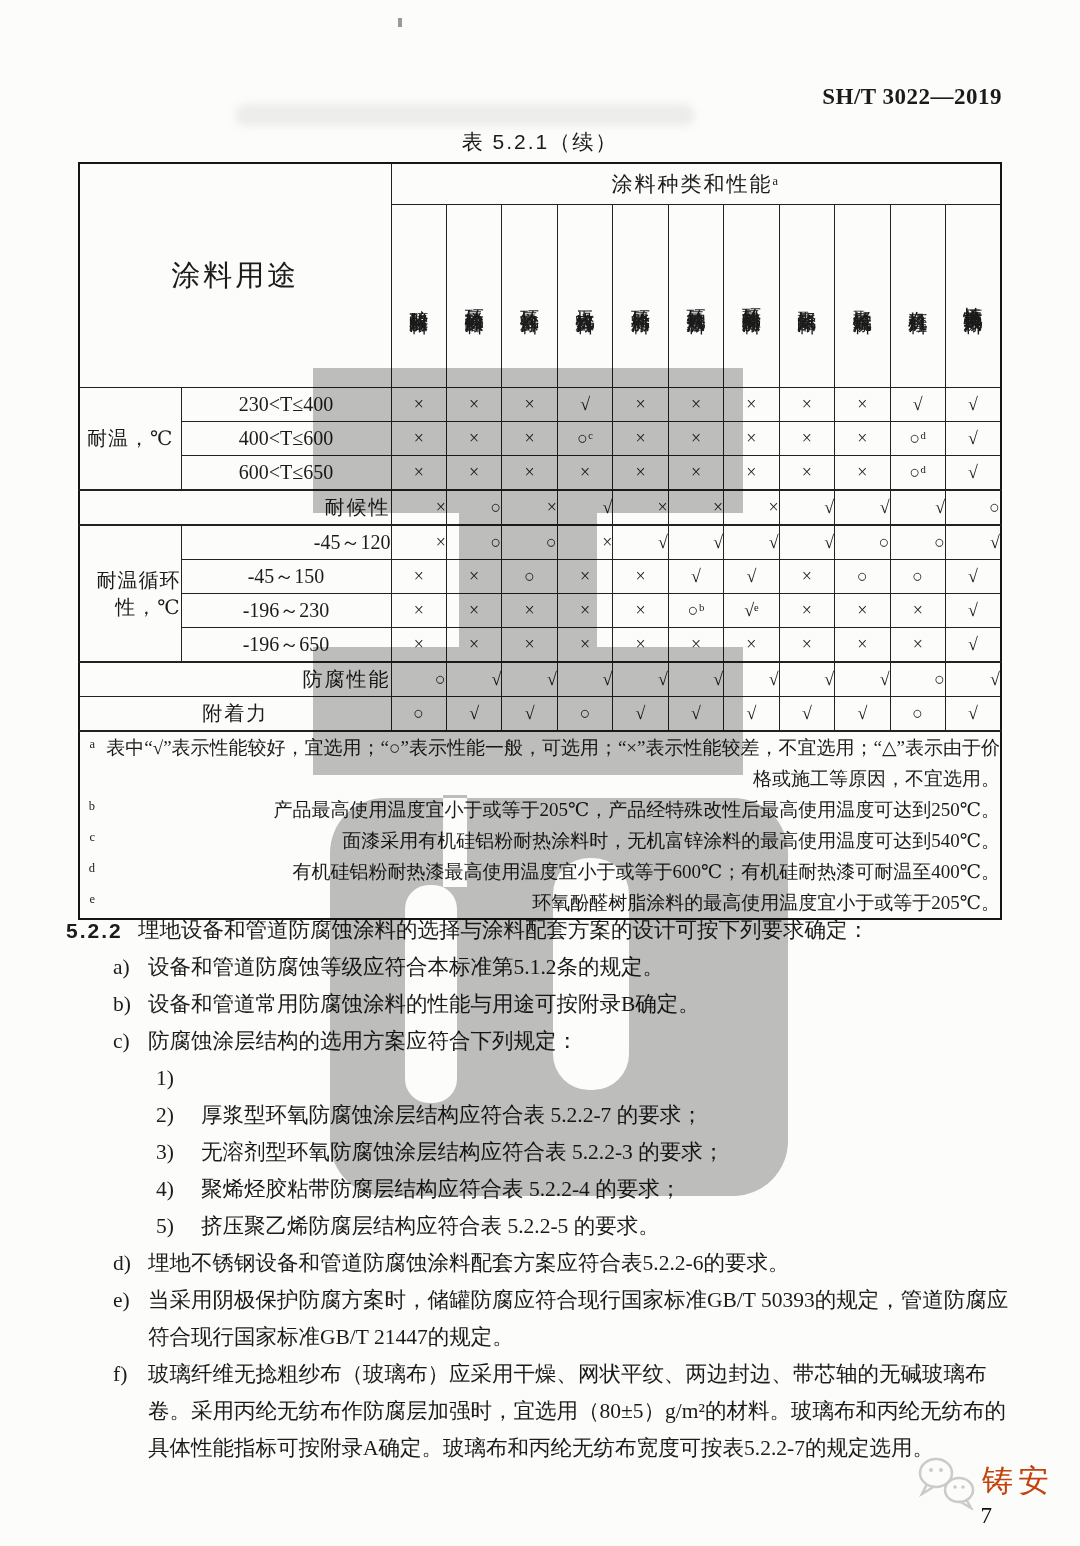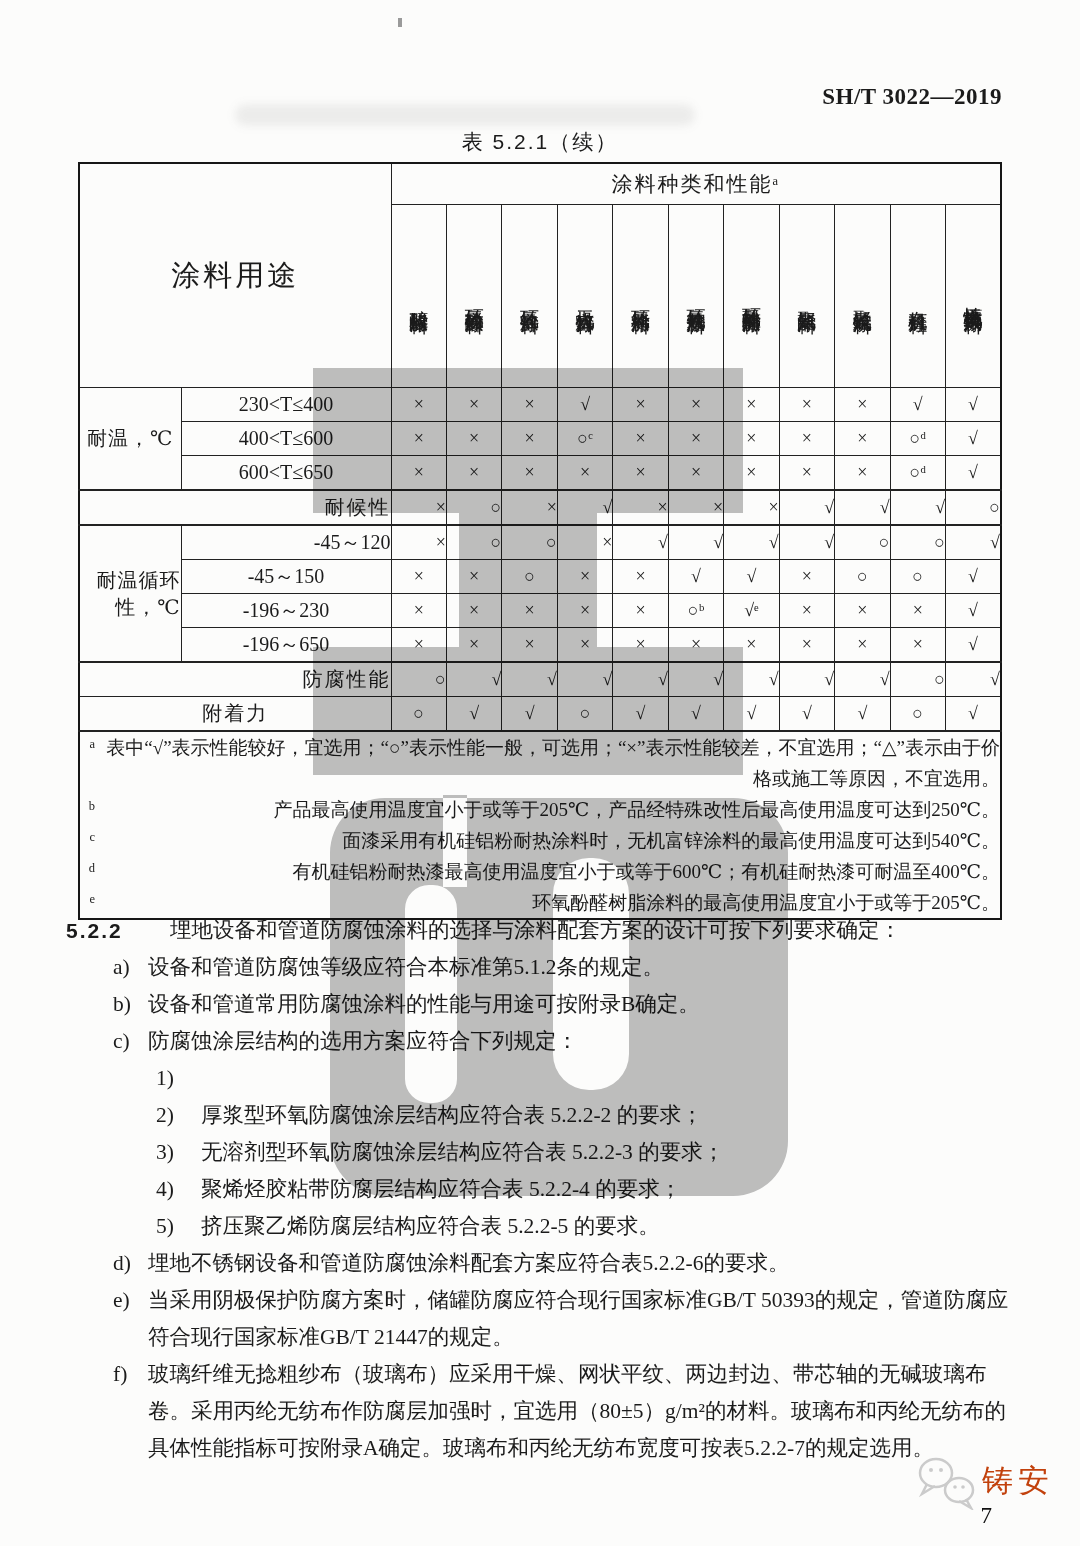--- a/index.html
+++ b/index.html
@@ -54,21 +54,21 @@
     flex:0 0 15px;font-size:12.5px;transform:translateY(-3px);
     font-family:"Liberation Serif",serif;
   }
   .fn .ft{flex:1;}
 
   
   .sec{
     position:absolute;left:66px;top:912px;width:948px;
     font-size:21.5px;line-height:37px;
   }
-  .sec-head{display:flex;gap:32px;}
+  .sec-head{display:flex;}
   .sec-num{
     flex:0 0 72px;font-family:"Liberation Sans","DejaVu Sans",sans-serif;
     font-weight:bold;font-size:21px;letter-spacing:2px;
   }
   .item{display:flex;}
   .item .lbl{flex:0 0 35px;margin-left:47px;}
   .item .txt{flex:1;}
   .subitem{display:flex;}
   .subitem .lbl{flex:0 0 45px;margin-left:90px;}
   .subitem .txt{flex:1;}
@@ -326,21 +326,21 @@
       </div>
     <div class="item">
         <span class="lbl">c)</span>
         <span class="txt">防腐蚀涂层结构的选用方案应符合下列规定：</span>
       </div>
     <div class="subitem">
         <span class="lbl">1)</span>
       </div>
     <div class="subitem">
         <span class="lbl">2)</span>
-        <span class="txt">厚浆型环氧防腐蚀涂层结构应符合表 5.2.2-2 的要求；</span>
+        <span class="txt">厚浆型环氧防腐蚀涂层结构应符合表 5.2.2-7 的要求；</span>
       </div>
     <div class="subitem">
         <span class="lbl">3)</span>
         <span class="txt">无溶剂型环氧防腐蚀涂层结构应符合表 5.2.2-3 的要求；</span>
       </div>
     <div class="subitem">
         <span class="lbl">4)</span>
         <span class="txt">聚烯烃胶粘带防腐层结构应符合表 5.2.2-4 的要求；</span>
       </div>
     <div class="subitem">

